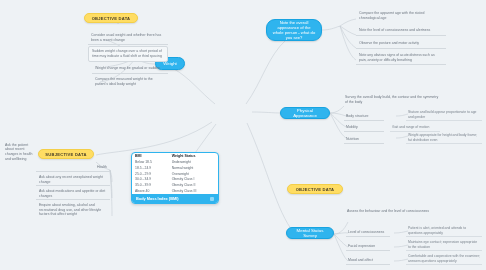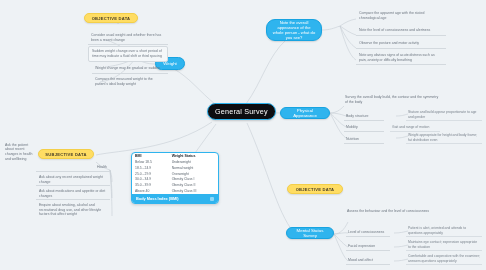--- a/index.html
+++ b/index.html
@@ -174,23 +174,20 @@
       <path d="M394,247 C400,247 404,246 408,245"></path>
       <path d="M394,261 C400,261 404,260 408,259"></path>
 
       <path d="M96,162 C100,166 104,168 110,170"></path>
       <path d="M110,170 C112,176 112,180 112,182"></path>
       <path d="M110,170 C112,186 112,194 112,198"></path>
       <path d="M110,170 C112,198 112,210 112,216"></path>
     </g>
   </svg>
 
-  <div class="node root" style="left:207px;top:103px;">
-    <span>General Survey</span>
-  </div>
 
   <div class="node topic" style="left:155px;top:57px;width:30px;height:13px;">
     <span>Weight</span>
   </div>
 
   <div class="node cat" style="left:84px;top:13px;width:54px;">
     <span>OBJECTIVE DATA</span>
   </div>
 
   <div class="node note" style="left:88px;top:32px;width:80px;height:13px;">

